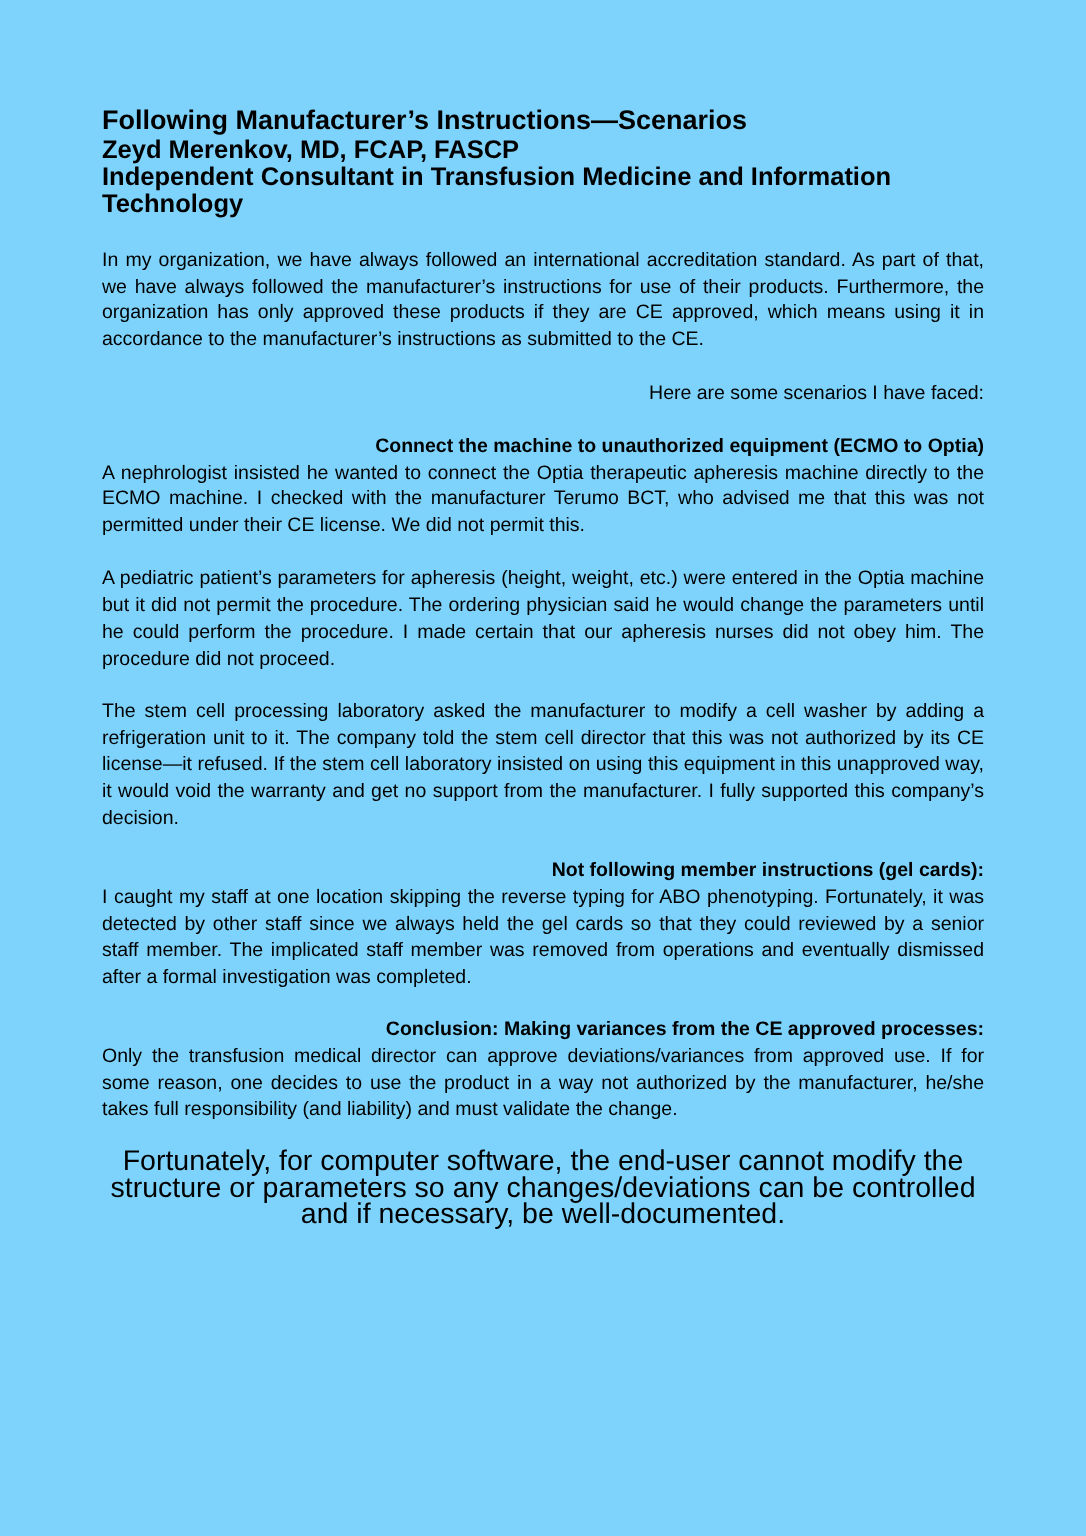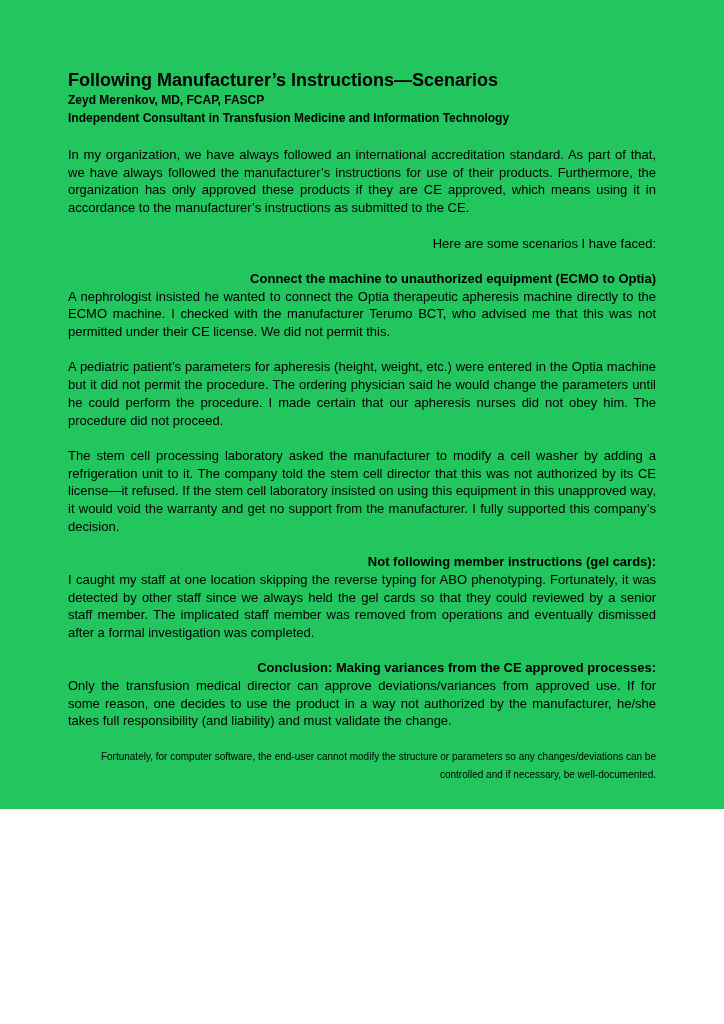--- a/index.html
+++ b/index.html
@@ -6,34 +6,34 @@
   body {
     width: 724px;
     height: 1024px;
     background: #ffffff;
     color: #000000;
     font-family: "Liberation Sans", "DejaVu Sans", sans-serif;
   }
   .page {
     box-sizing: border-box;
     width: 724px;
-    height: 809px;
+    height: 1024px;
     padding: 69px 68px 0 68px;
-    background: #22c55e;
+    background: #7dd3fc;
     overflow: hidden;
   }
   .byline-block { margin: 0 0 19px 0; }
   .doc-title {
     font-size: 18px;
     line-height: 22px;
     font-weight: bold;
     margin: 0;
   }
   .doc-author, .doc-role {
-    font-size: 12px;
+    font-size: 17px;
     line-height: 18px;
     font-weight: bold;
     margin: 0;
   }
   .body-para {
     font-size: 13px;
     line-height: 17.7px;
     margin: 0 0 17.7px 0;
     text-align: justify;
   }
@@ -44,24 +44,24 @@
     text-align: right;
   }
   .scenario-heading {
     font-size: 13px;
     line-height: 17.7px;
     font-weight: bold;
     margin: 0;
     text-align: right;
   }
   .closing-para {
-    font-size: 10px;
+    font-size: 19px;
     line-height: 17.7px;
     margin: 0;
-    text-align: right;
+    text-align: center;
   }
 </style>
 </head>
 <body>
 
 <div class="page">
 
   <div class="byline-block">
     <h1 class="doc-title">Following Manufacturer’s Instructions—Scenarios</h1>
     <p class="doc-author">Zeyd Merenkov, MD, FCAP, FASCP</p>

